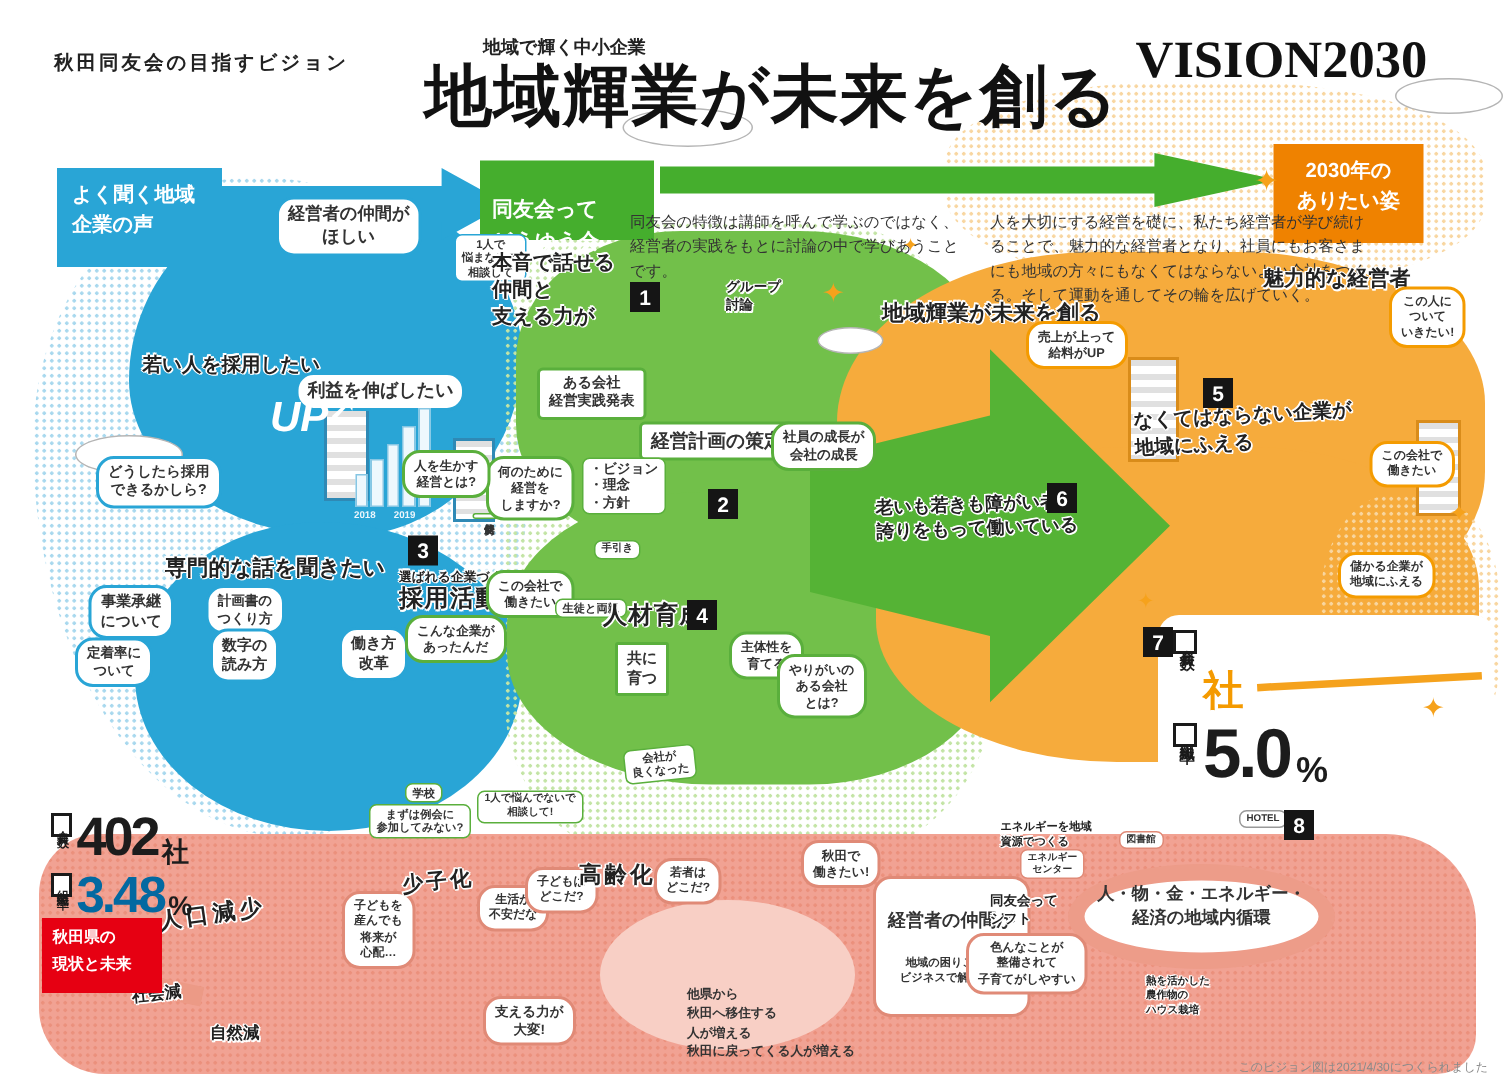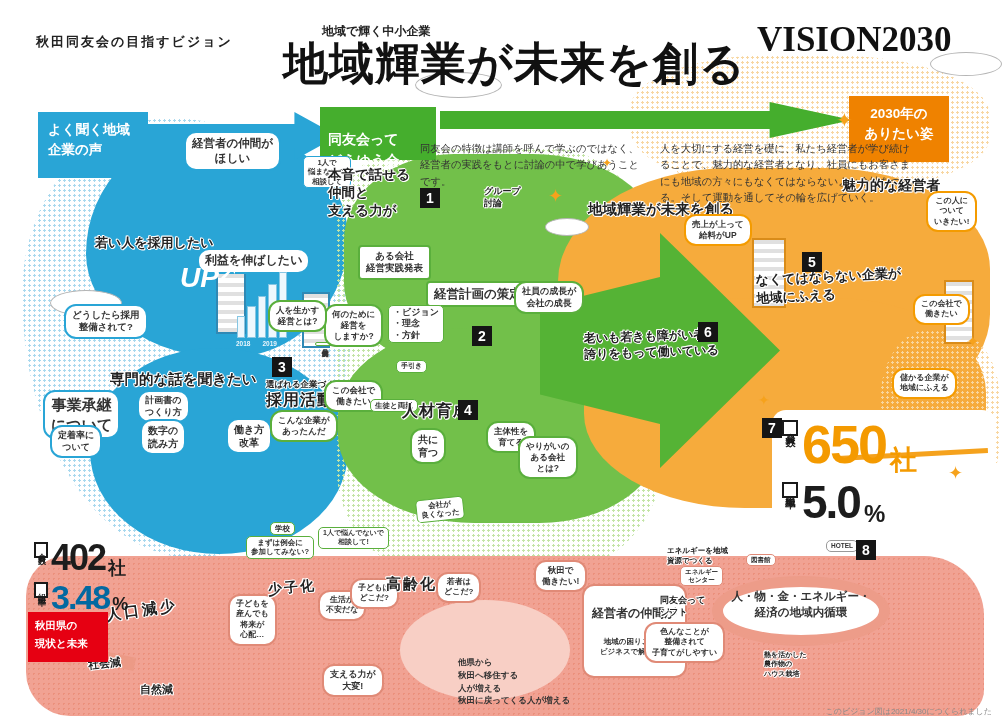--- a/index.html
+++ b/index.html
@@ -98,23 +98,23 @@
   <div class="bar" style="height:30px"></div>
   <div class="bar" style="height:40px"></div>
   <div class="bar" style="height:52px"></div>
   <div class="bar" style="height:64px"></div>
 </div>
 <div class="abs" style="left:236px;top:340px;font-size:6.5px;color:#eaf6fc;display:flex;gap:12px;z-index:6;font-weight:bold">
   <span>2018</span>
   <span>2019</span>
 </div>
 <div class="bubble bc-blue" style="left:64px;top:304px;font-size:9.5px">どうしたら採用
-整備されて?</div>
+できるかしら?</div>
 <div class="heading" style="left:110px;top:370px;font-size:14.5px">専門的な話を聞きたい</div>
-<div class="bubble bc-blue" style="left:43px;top:390px;font-size:15px">事業承継
+<div class="bubble bc-blue" style="left:59px;top:390px;font-size:10px">事業承継
 について</div>
 <div class="bubble bc-blue" style="left:50px;top:425px;font-size:9px">定着率に
 ついて</div>
 <div class="bubble bc-blue" style="left:137px;top:390px;font-size:9px">計画書の
 つくり方</div>
 <div class="bubble bc-blue" style="left:140px;top:419px;font-size:10px">数字の
 読み方</div>
 <div class="bubble bc-blue" style="left:226px;top:418px;font-size:10px">働き方
 改革</div>
 
@@ -141,21 +141,21 @@
 <div class="badge" style="left:272px;top:357px">3</div>
 <div class="heading" style="left:266px;top:379px;font-size:8.5px">選ばれる企業づくり</div>
 <div class="heading" style="left:266px;top:389px;font-size:16px;letter-spacing:1px">採用活動</div>
 <div class="bubble bc-green" style="left:270px;top:410px;font-size:8.5px">こんな企業が
 あったんだ</div>
 <div class="bubble bc-green" style="left:324px;top:380px;font-size:8.5px">この会社で
 働きたい</div>
 <div class="chip bc-green" style="left:370px;top:399px;font-size:7.5px">生徒と両親</div>
 <div class="heading" style="left:402px;top:400px;font-size:16px;letter-spacing:1px">人材育成</div>
 <div class="badge" style="left:458px;top:400px">4</div>
-<div class="bubble bc-green" style="left:410px;top:428px;font-size:10px;border-radius:12px">共に
+<div class="bubble bc-green" style="left:410px;top:428px;font-size:10px;border-radius:2px">共に
 育つ</div>
 <div class="bubble bc-green" style="left:486px;top:421px;font-size:8.5px">主体性を
 育てる</div>
 <div class="bubble bc-green" style="left:518px;top:436px;font-size:8.5px">やりがいの
 ある会社
 とは?</div>
 <div class="bubble bc-green" style="left:514px;top:281px;font-size:9px">社員の成長が
 会社の成長</div>
 <div class="chip bc-green" style="left:416px;top:498px;font-size:7.5px;transform:rotate(-6deg)">会社が
 良くなった</div>
@@ -179,21 +179,20 @@
 働きたい</div>
 <div class="bubble bc-orange" style="left:892px;top:368px;font-size:8px">儲かる企業が
 地域にふえる</div>
 <div class="badge" style="left:698px;top:322px">6</div>
 <div class="heading" style="left:584px;top:328px;font-size:12px;transform:rotate(-2deg)">老いも若きも障がい者も
 誇りをもって働いている</div>
 <div class="badge" style="left:762px;top:418px">7</div>
 
 <div class="abs" style="left:782px;top:420px;display:flex;align-items:flex-start;gap:4px;z-index:6">
   <span class="vlabel" style="font-size:10px">会員数</span>
-  <span class="statnum" style="font-size:54px;color:#f49a00">650</span>
   <span style="font-size:27px;color:#f49a00;font-weight:bold;margin-top:22px">社</span>
 </div>
 <div class="abs" style="left:782px;top:482px;display:flex;align-items:flex-start;gap:4px;z-index:6">
   <span class="vlabel" style="font-size:10px">組織率</span>
   <span class="statnum" style="font-size:46px;color:#1c1c1c">5.0</span>
   <span style="font-size:24px;font-weight:bold;margin-top:18px;color:#1c1c1c">%</span>
 </div>
 <div class="badge" style="left:856px;top:540px">8</div>
 <div class="chip" style="left:826px;top:540px;font-size:6.5px;border-color:#999">HOTEL</div>
 

